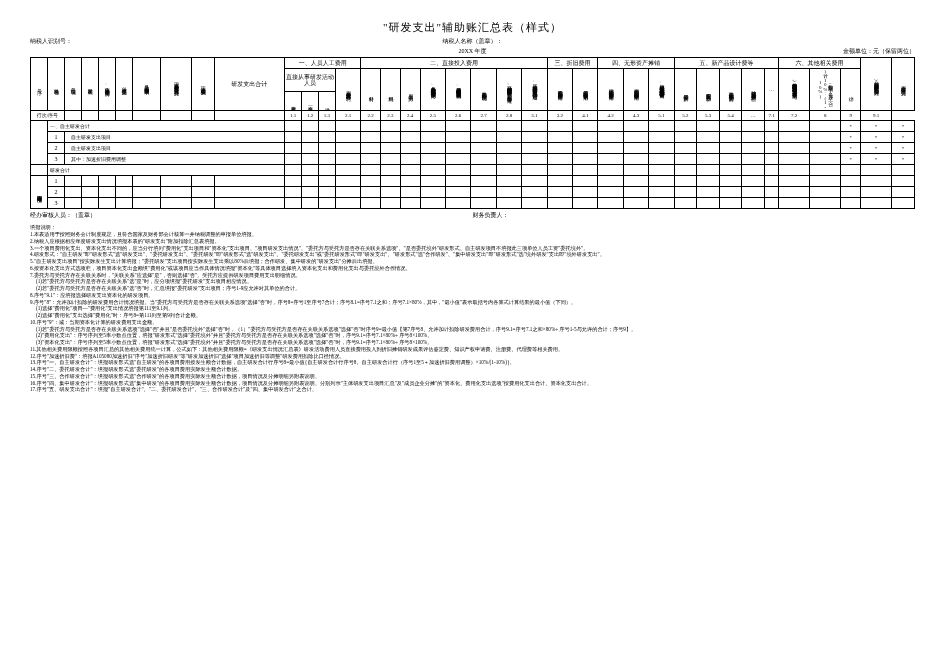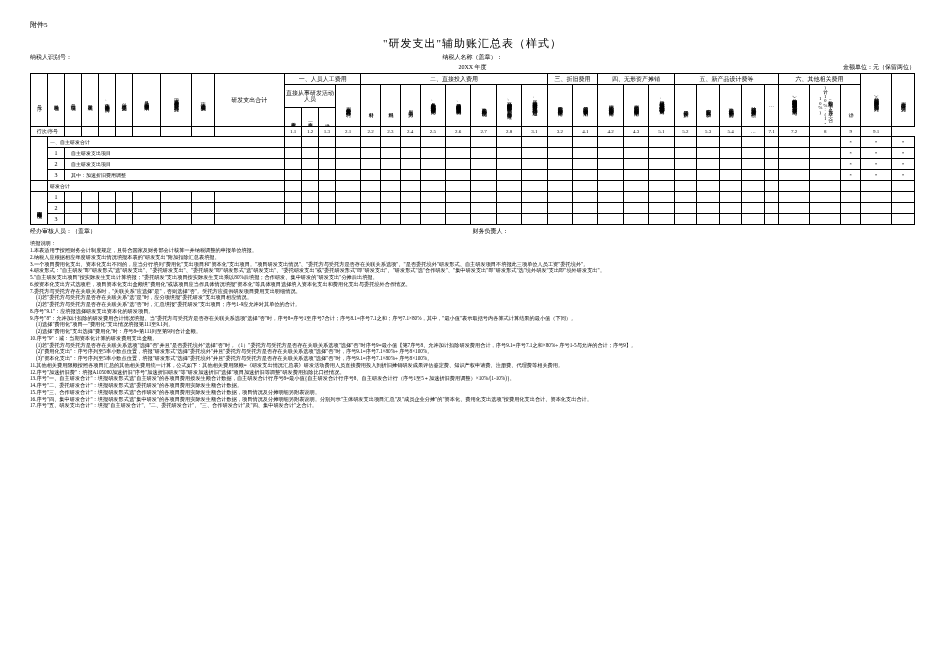--- a/index.html
+++ b/index.html
@@ -77,21 +77,20 @@
 
   .notes { font-size:5.2px; line-height:1.3; margin-top:4px; }
   .notes p { margin:0; }
   .notes .ind1 { padding-left: 6px;}
 </style>
 </head>
 <body>
 
 <div class="page">
 
-  <div class="attach">附件5</div>
 
   <div class="title">"研发支出"辅助账汇总表（样式）</div>
 
   <div class="meta-row">
     <div class="meta-left">纳税人识别号：</div>
     <div class="meta-mid">纳税人名称（盖章）：</div>
     <div class="meta-right"></div>
   </div>
   <div class="meta-row">
     <div class="meta-left"></div>

